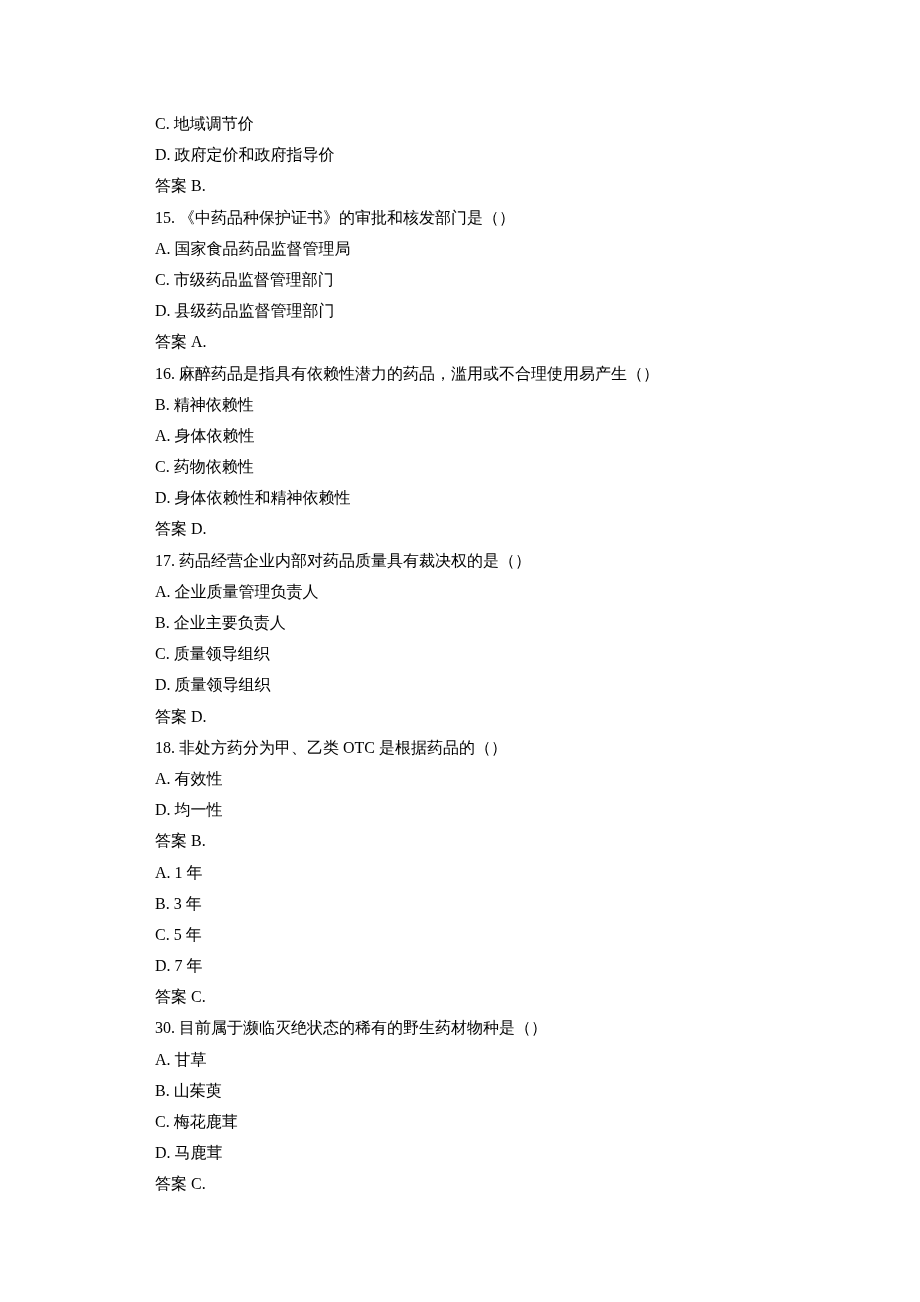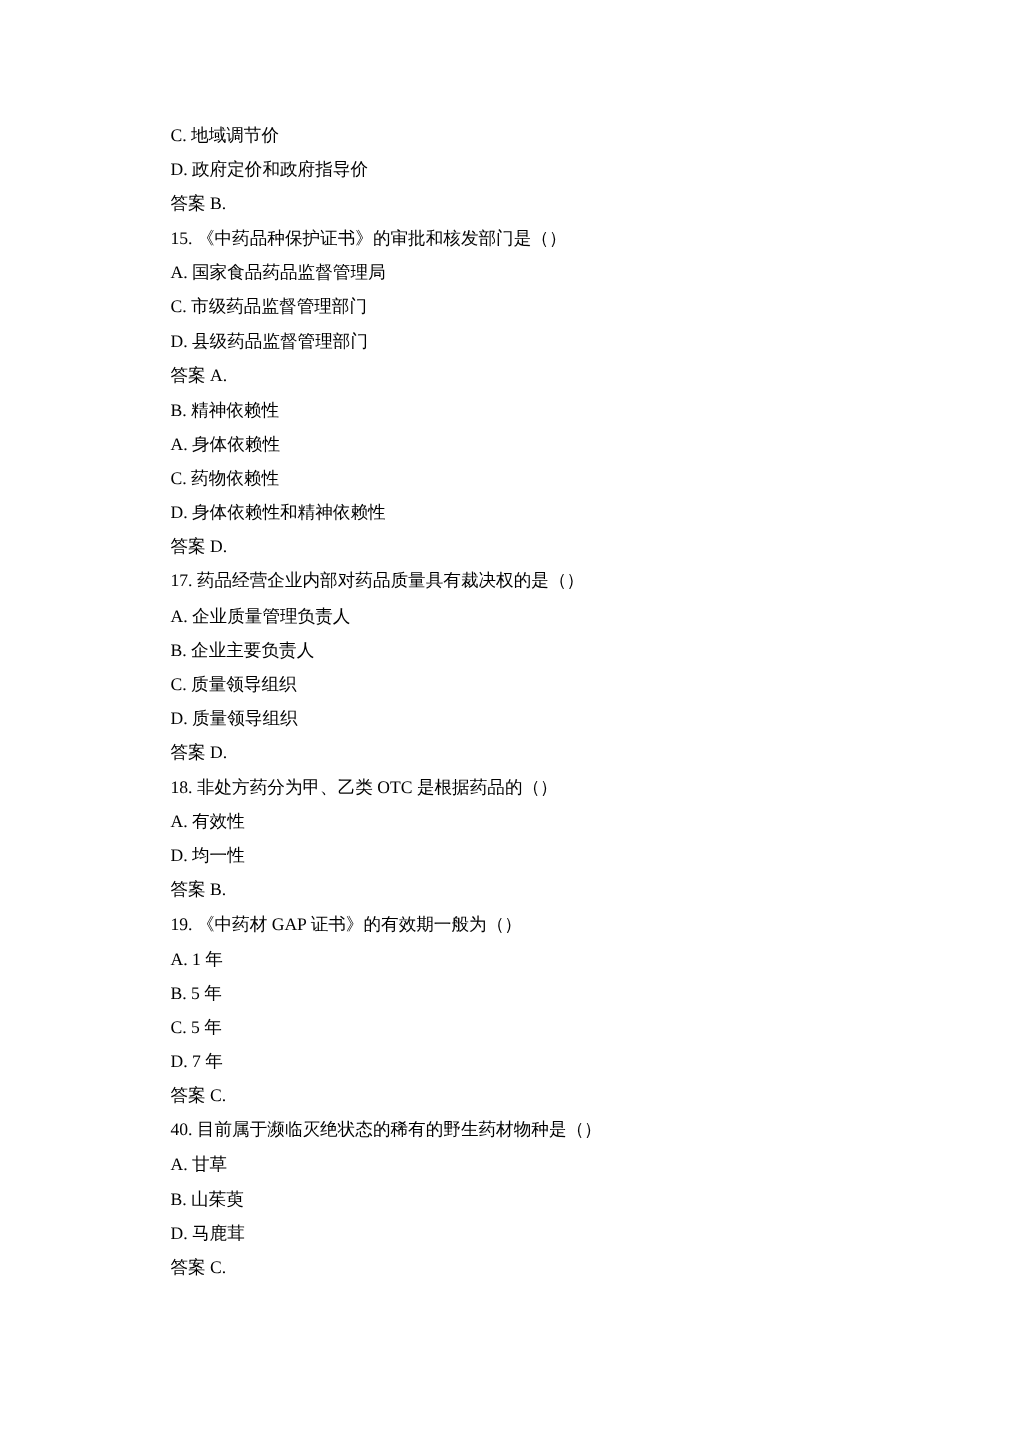--- a/index.html
+++ b/index.html
@@ -29,44 +29,45 @@
   <div class="line">C. 地域调节价</div>
   <div class="line">D. 政府定价和政府指导价</div>
   <div class="line">答案 B.</div>
 
   <div class="line">15. 《中药品种保护证书》的审批和核发部门是（）</div>
   <div class="line">A. 国家食品药品监督管理局</div>
   <div class="line">C. 市级药品监督管理部门</div>
   <div class="line">D. 县级药品监督管理部门</div>
   <div class="line">答案 A.</div>
 
+  <div class="line">16. 麻醉药品是指具有依赖性潜力的药品，滥用或不合理使用易产生（）</div>
   <div class="line">B. 精神依赖性</div>
   <div class="line">A. 身体依赖性</div>
   <div class="line">C. 药物依赖性</div>
   <div class="line">D. 身体依赖性和精神依赖性</div>
   <div class="line">答案 D.</div>
 
   <div class="line">17. 药品经营企业内部对药品质量具有裁决权的是（）</div>
   <div class="line">A. 企业质量管理负责人</div>
   <div class="line">B. 企业主要负责人</div>
   <div class="line">C. 质量领导组织</div>
   <div class="line">D. 质量领导组织</div>
   <div class="line">答案 D.</div>
 
   <div class="line">18. 非处方药分为甲、乙类 OTC 是根据药品的（）</div>
   <div class="line">A. 有效性</div>
   <div class="line">D. 均一性</div>
   <div class="line">答案 B.</div>
 
-  <div class="line">19. 《中药材 GAP 证书》的有效期一般为（）</div>
   <div class="line">A. 1 年</div>
-  <div class="line">B. 5 年</div>
+  <div class="line">B. 3 年</div>
   <div class="line">C. 5 年</div>
   <div class="line">D. 7 年</div>
   <div class="line">答案 C.</div>
 
-  <div class="line">40. 目前属于濒临灭绝状态的稀有的野生药材物种是（）</div>
+  <div class="line">30. 目前属于濒临灭绝状态的稀有的野生药材物种是（）</div>
   <div class="line">A. 甘草</div>
   <div class="line">B. 山茱萸</div>
+  <div class="line">C. 梅花鹿茸</div>
   <div class="line">D. 马鹿茸</div>
   <div class="line">答案 C.</div>
 
 </div>
 
 </body></html>

